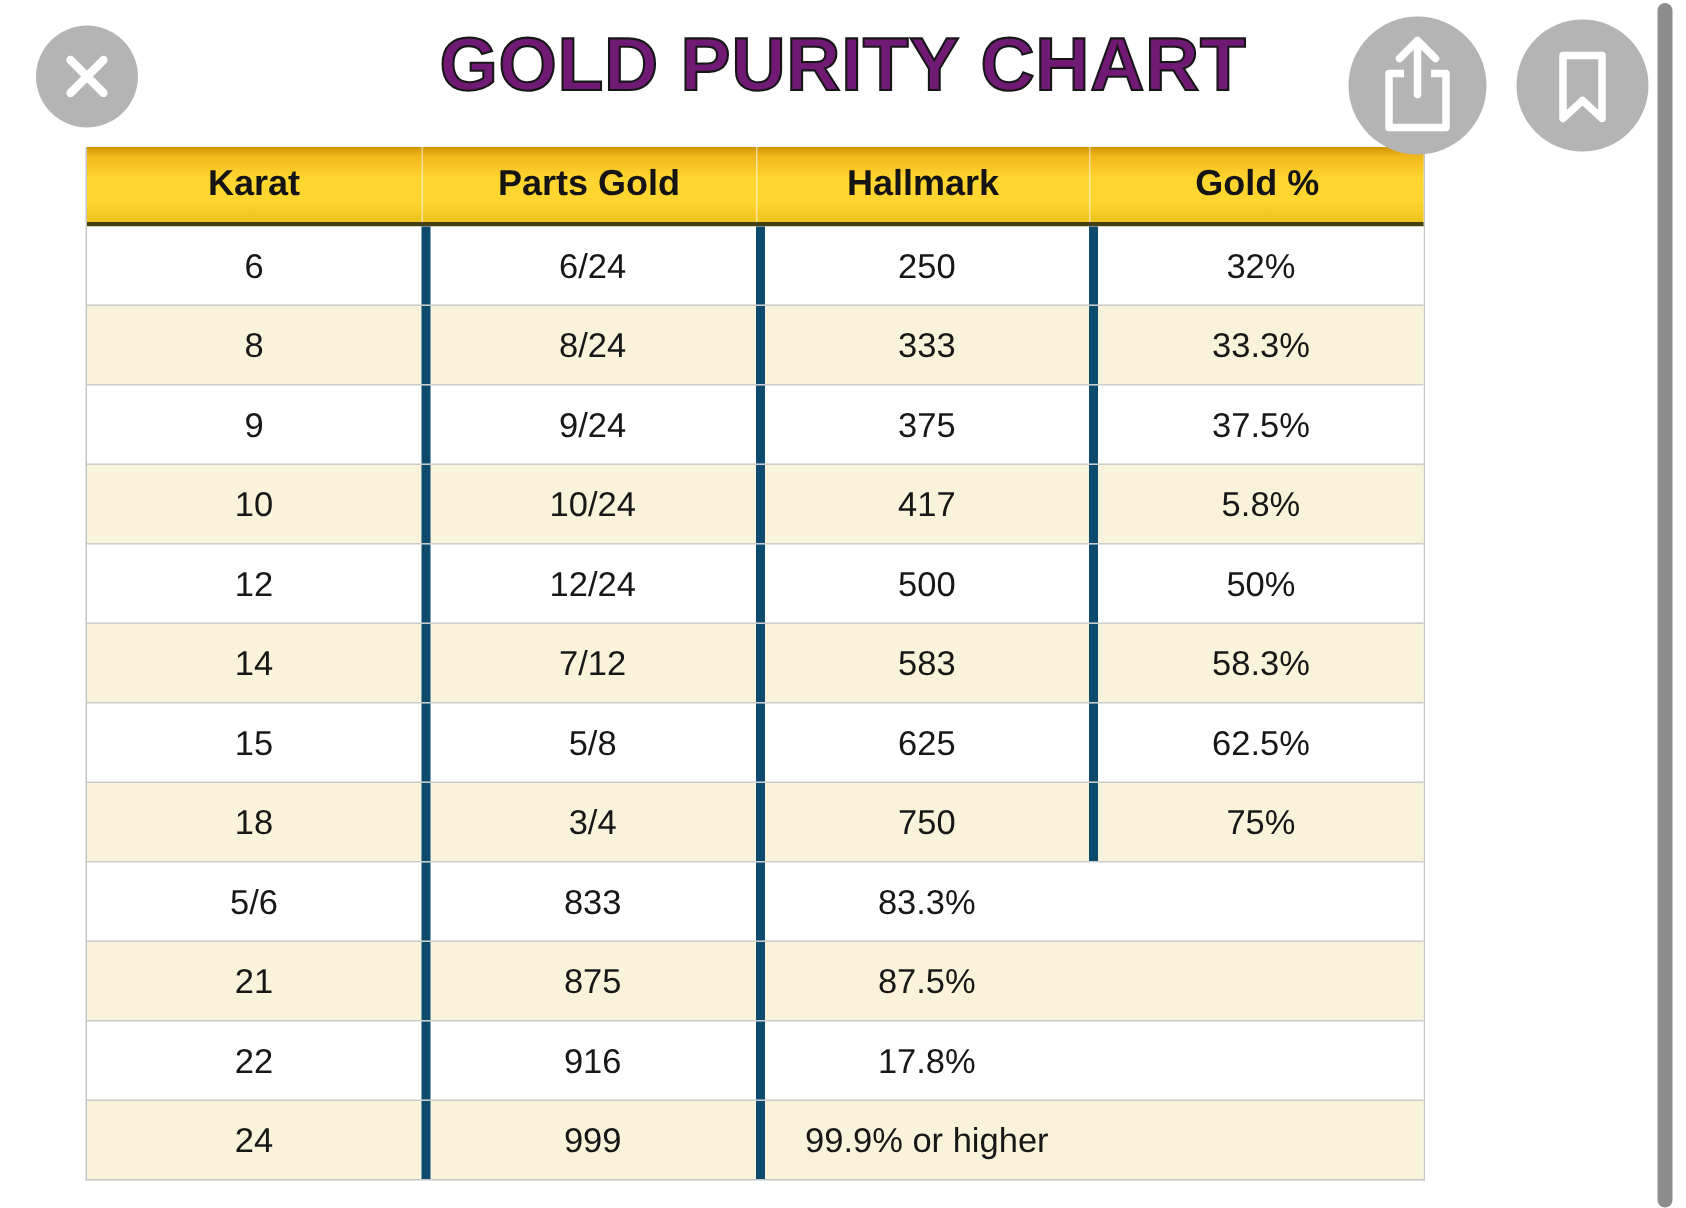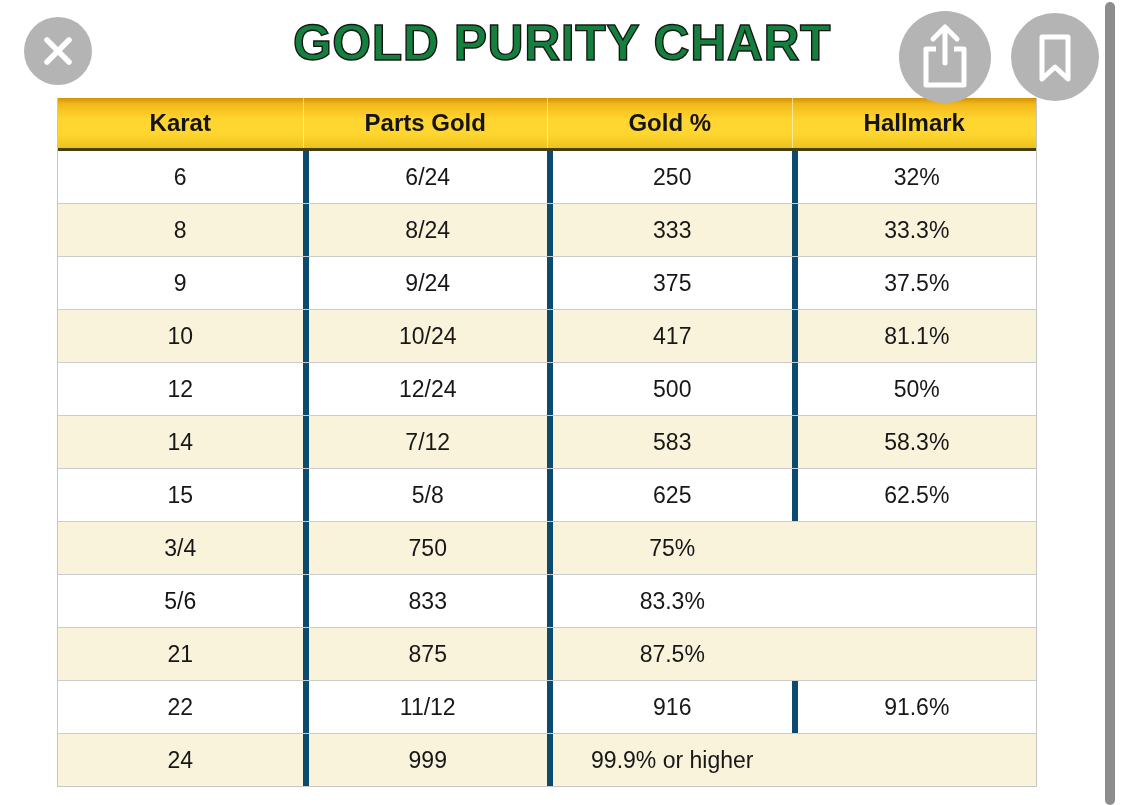--- a/index.html
+++ b/index.html
@@ -9,21 +9,21 @@
     font-family: "Liberation Sans", sans-serif;
     overflow: hidden;
   }
   .stage { position: relative; width: 1124px; height: 805px; background: #fff; }
 
   
   .page-title {
     position: absolute; left: 0; top: 14px; width: 1124px;
     text-align: center;
     font-size: 50px; font-weight: 700; letter-spacing: 0.5px;
-    color: #15803d;
+    color: #701a75;
     -webkit-text-stroke: 1.4px #161616;
   }
 
   
   .circle-btn {
     position: absolute; border: none; padding: 0; margin: 0;
     background: #b4b4b4; border-radius: 50%;
     display: flex; align-items: center; justify-content: center;
     cursor: pointer; z-index: 5;
   }
@@ -34,21 +34,21 @@
 
   
   .scrollbar {
     position: absolute; left: 1105px; top: 2px;
     width: 10px; height: 803px;
     background: #8d8d8d; border-radius: 5px; z-index: 4;
   }
 
   
   .gold-table {
-    position: absolute; left: 57px; top: 98px; width: 980px;
+    position: absolute; left: 57px; top: 98px; width: 893px;
     box-sizing: border-box;
     border: 1px solid #c6c6c6; border-top: none;
     z-index: 1;
   }
   .t-head {
     display: grid; grid-template-columns: repeat(4, 1fr);
     height: 50px;
     background: linear-gradient(180deg, #d09204 0%, #f2b81b 12%, #ffd530 42%, #ffd530 72%, #edc21c 100%);
     border-bottom: 3px solid #45410f;
   }
@@ -104,22 +104,22 @@
       <svg width="88" height="88" viewBox="0 0 88 88" fill="none">
         <path d="M31 24 H57 V66 L44 54 L31 66 Z" stroke="#ffffff" stroke-width="5" stroke-linejoin="round"></path>
       </svg>
     </span>
   </button>
 
   <div class="gold-table">
     <div class="t-head">
         <div class="cell">Karat</div>
         <div class="cell">Parts Gold</div>
+        <div class="cell">Hallmark</div>
         <div class="cell">Gold %</div>
-        <div class="cell">Hallmark</div>
       </div>
     <div class="t-body">
         <div class="t-row">
           <div class="cell">6</div>
           <div class="cell">6/24</div>
           <div class="cell">250</div>
           <div class="cell">32%</div>
         </div>
         <div class="t-row">
           <div class="cell">8</div>
@@ -130,60 +130,60 @@
         <div class="t-row">
           <div class="cell">9</div>
           <div class="cell">9/24</div>
           <div class="cell">375</div>
           <div class="cell">37.5%</div>
         </div>
         <div class="t-row">
           <div class="cell">10</div>
           <div class="cell">10/24</div>
           <div class="cell">417</div>
-          <div class="cell">81.1%</div>
+          <div class="cell">5.8%</div>
         </div>
         <div class="t-row">
           <div class="cell">12</div>
           <div class="cell">12/24</div>
           <div class="cell">500</div>
           <div class="cell">50%</div>
         </div>
         <div class="t-row">
           <div class="cell">14</div>
           <div class="cell">7/12</div>
           <div class="cell">583</div>
           <div class="cell">58.3%</div>
         </div>
         <div class="t-row">
           <div class="cell">15</div>
           <div class="cell">5/8</div>
           <div class="cell">625</div>
           <div class="cell">62.5%</div>
         </div>
         <div class="t-row">
+          <div class="cell">18</div>
           <div class="cell">3/4</div>
           <div class="cell">750</div>
           <div class="cell">75%</div>
         </div>
         <div class="t-row">
           <div class="cell">5/6</div>
           <div class="cell">833</div>
           <div class="cell">83.3%</div>
         </div>
         <div class="t-row">
           <div class="cell">21</div>
           <div class="cell">875</div>
           <div class="cell">87.5%</div>
         </div>
         <div class="t-row">
           <div class="cell">22</div>
-          <div class="cell">11/12</div>
           <div class="cell">916</div>
-          <div class="cell">91.6%</div>
+          <div class="cell">17.8%</div>
         </div>
         <div class="t-row">
           <div class="cell">24</div>
           <div class="cell">999</div>
           <div class="cell">99.9% or higher</div>
         </div>
       </div>
   </div>
 
   <div class="scrollbar"></div>

